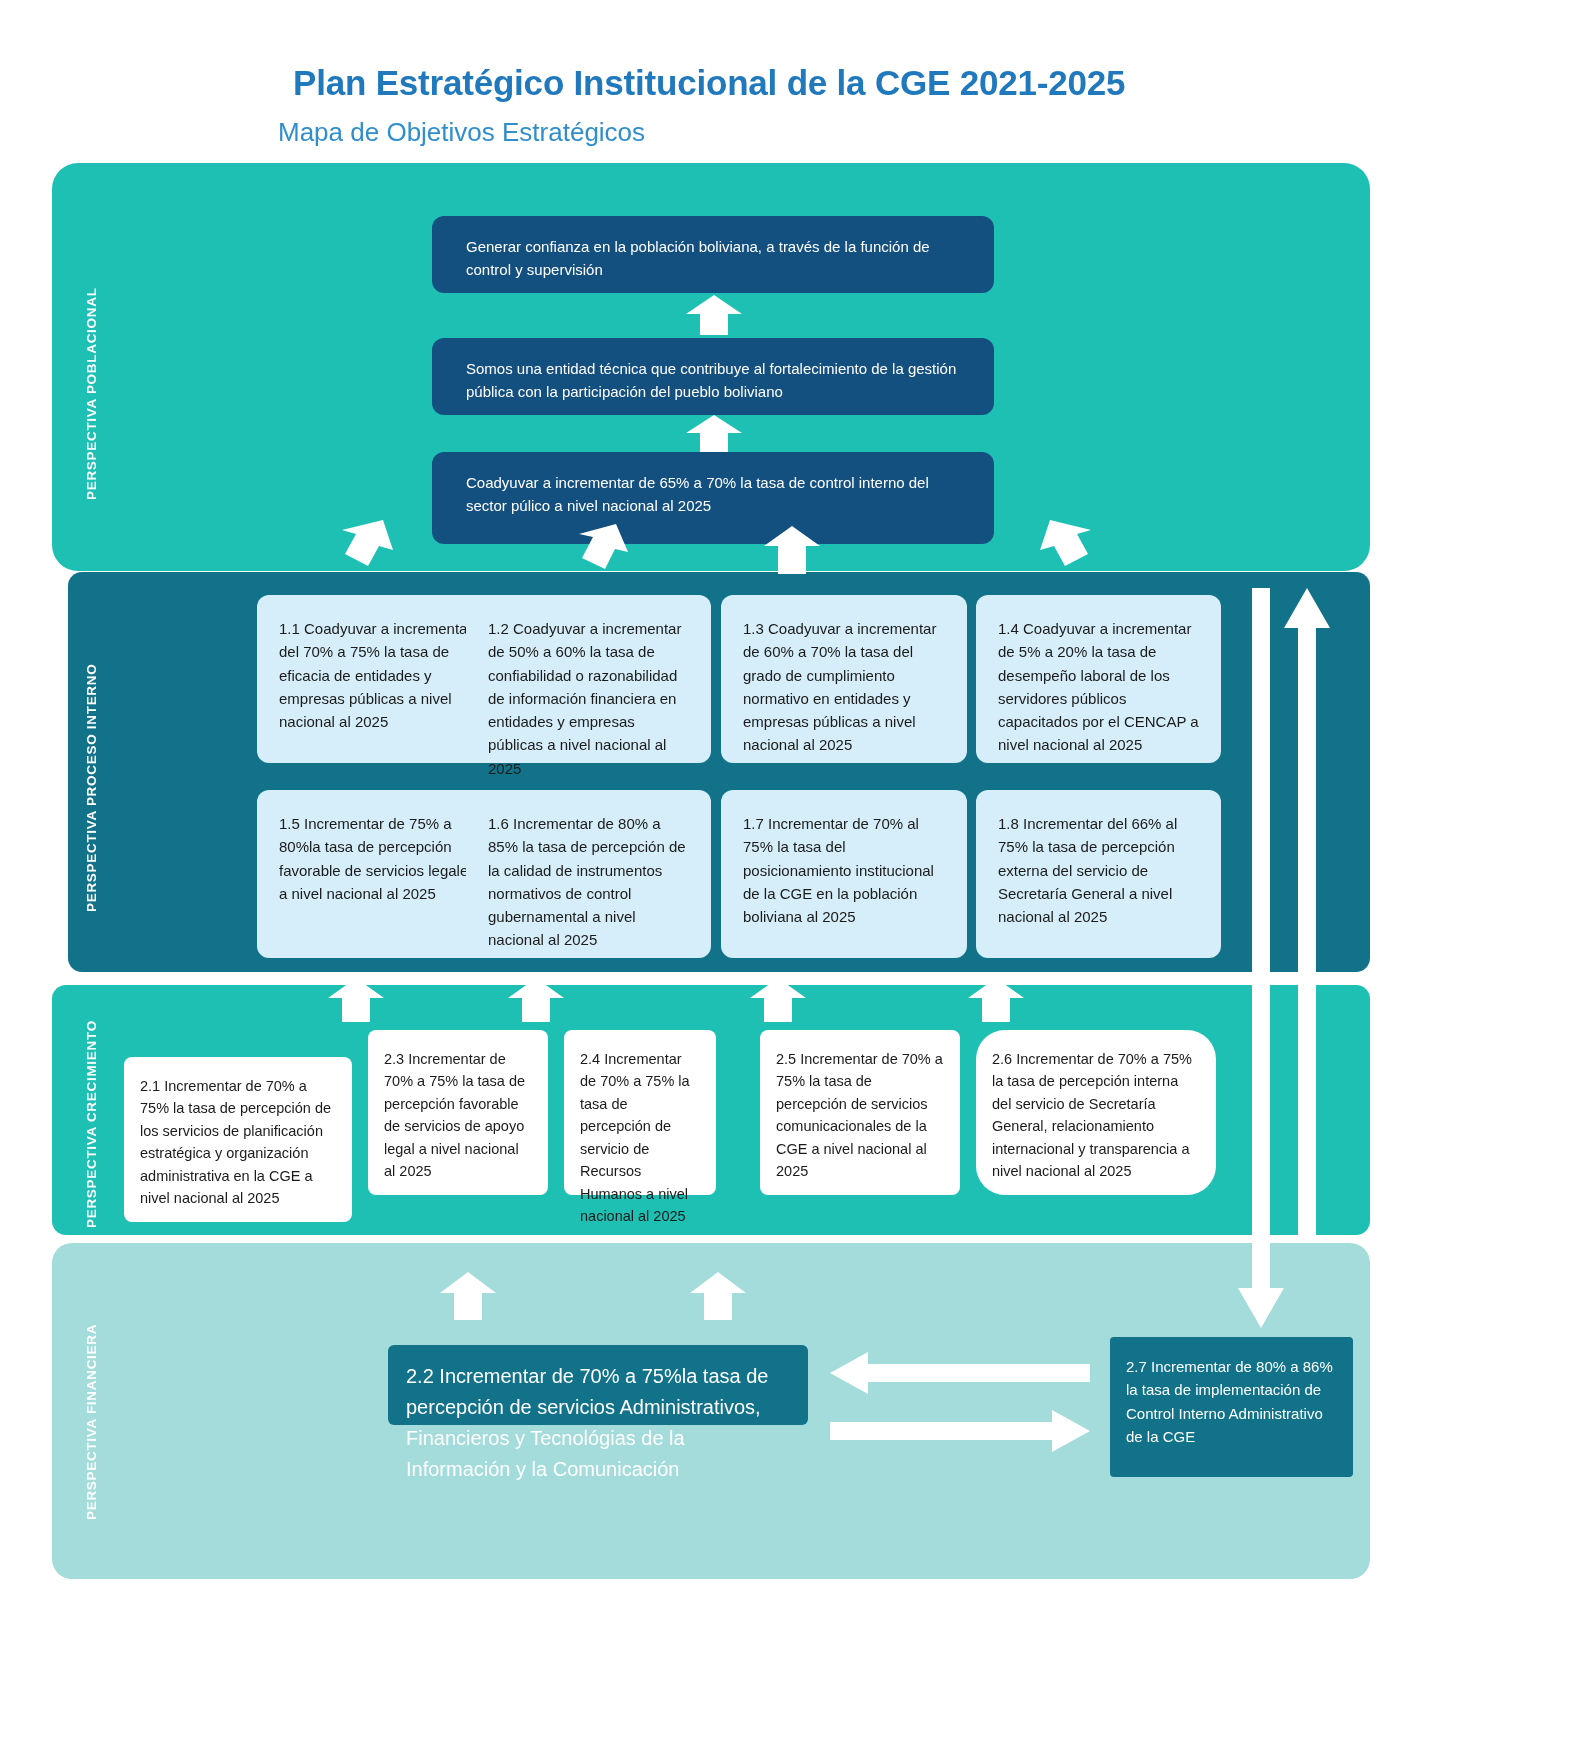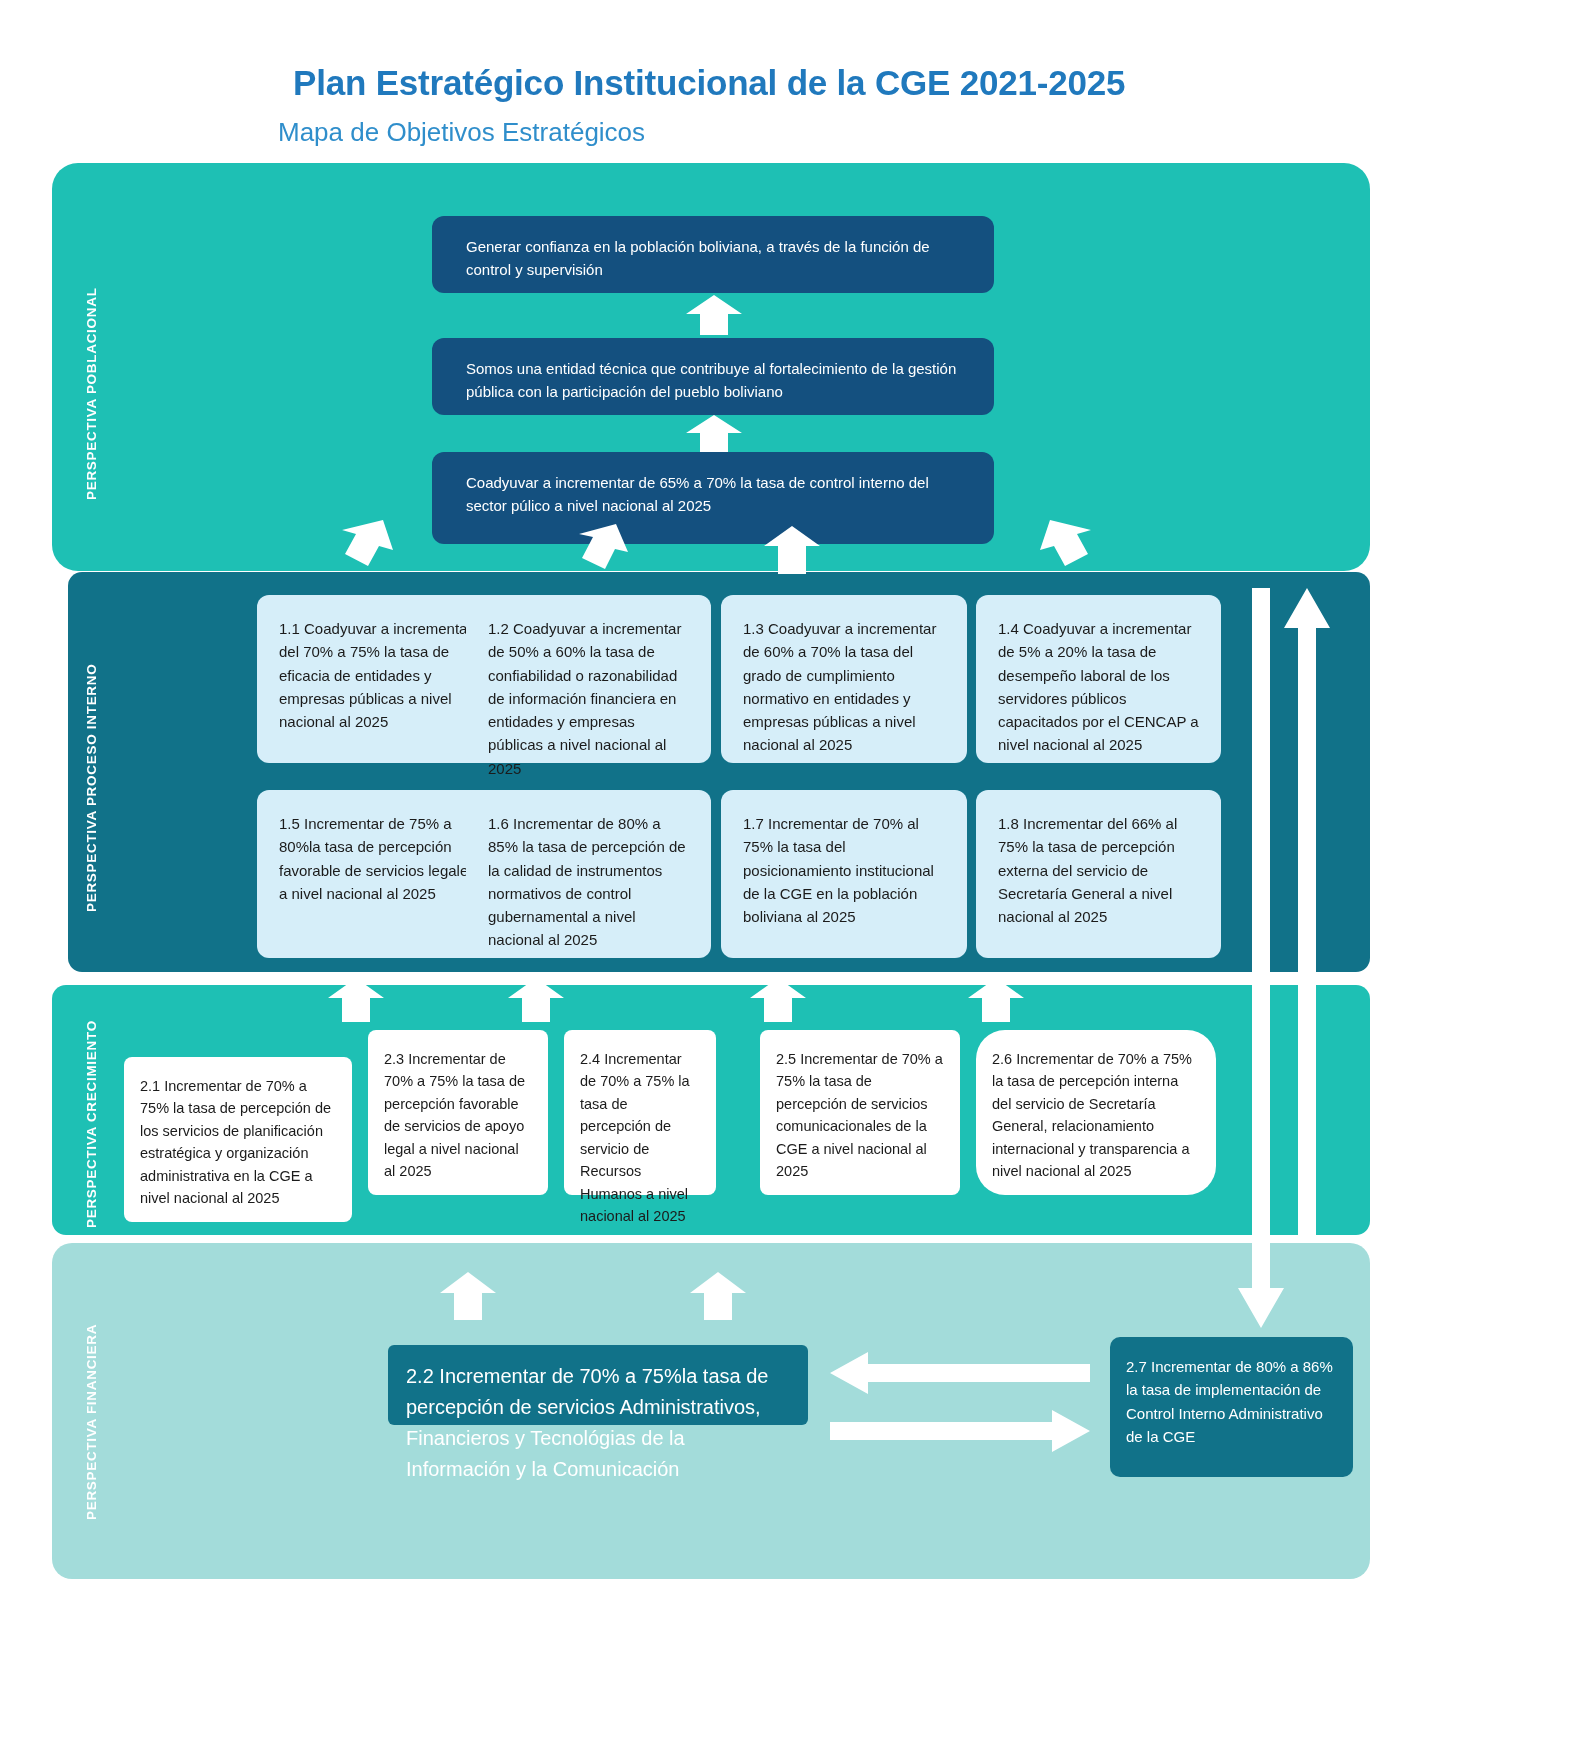--- a/index.html
+++ b/index.html
@@ -73,21 +73,21 @@
   #g-26{left:976px;width:240px;border-radius:29px;}
 
   
   #f-22{
     position:absolute;left:388px;top:1345px;width:420px;height:80px;
     background:#117289;border-radius:6px;color:#ffffff;box-sizing:border-box;
     padding:16px 18px;font-size:20px;line-height:1.55;
   }
   #f-27{
     position:absolute;left:1110px;top:1337px;width:243px;height:140px;
-    background:#117289;border-radius:10px;color:#ffffff;box-sizing:border-box;
+    background:#117289;border-radius:4px;color:#ffffff;box-sizing:border-box;
     padding:18px 16px;font-size:15px;line-height:1.55;
   }
 
   
   .arrow{position:absolute;}
   .arrow svg{display:block;}
 </style>
 </head>
 <body>
 

